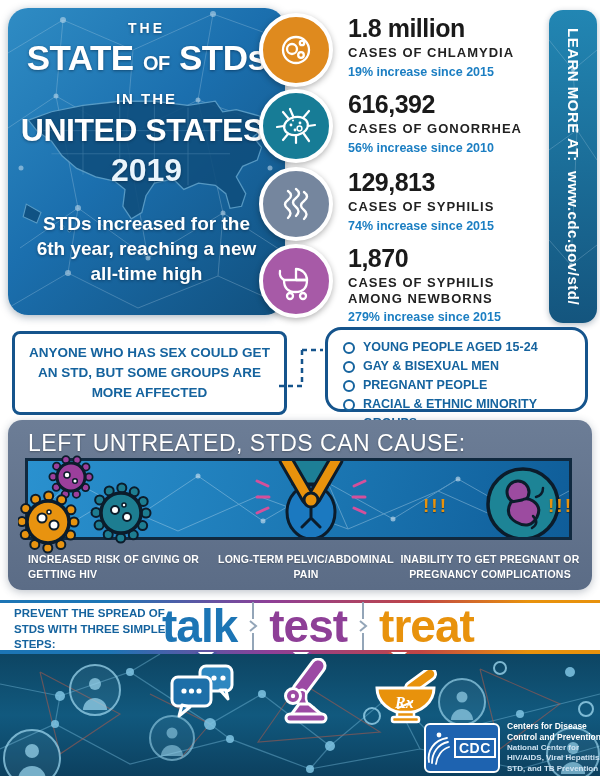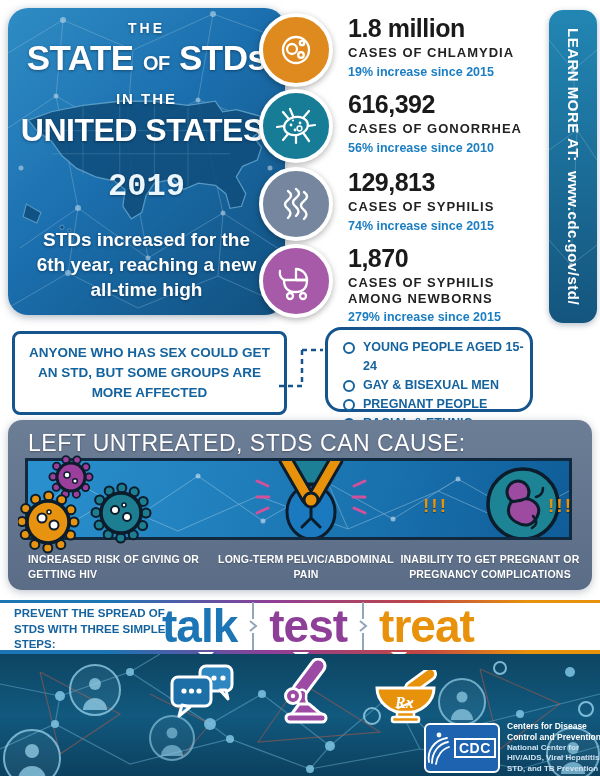--- a/index.html
+++ b/index.html
@@ -12,21 +12,21 @@
     box-shadow:0 2px 8px rgba(10,40,70,.35);}
   .title-panel svg.net{position:absolute;left:0;top:0;}
   .title-panel svg.usmap{position:absolute;left:12px;top:72px;}
   .title-text{position:relative;z-index:2;text-align:center;color:#fff;padding-top:12px;
     text-shadow:0 1px 3px rgba(0,20,40,.45);}
   .t-pre{font-size:14px;font-weight:700;letter-spacing:3px;}
   .t-main{font-size:35px;font-weight:800;letter-spacing:-.5px;margin-top:2px;}
   .t-of{font-size:20px;font-weight:700;}
   .t-mid{font-size:15px;font-weight:800;letter-spacing:2px;margin-top:12px;}
   .t-line2{font-size:32px;font-weight:800;margin-top:5px;letter-spacing:-.5px;}
-  .t-year{font-size:32px;font-weight:800;margin-top:19px;color:#EAF5FC;font-family:Liberation Mono, monospace;}
+  .t-year{font-size:32px;font-weight:800;margin-top:3px;color:#EAF5FC;}
   .t-tagline{font-size:19px;font-weight:700;line-height:1.32;margin-top:22px;}
 
   .stat-circle{width:66px;height:66px;border:4px solid #fff;border-radius:50%;left:259px;
     display:flex;align-items:center;justify-content:center;z-index:3;
     box-shadow:0 2px 6px rgba(0,0,0,.3);}
   .sc-1{top:13px;background:#DF8A1E;}
   .sc-2{top:89px;background:#177C96;}
   .sc-3{top:167px;background:#75869E;}
   .sc-4{top:244px;background:#A75AA7;}
 
@@ -41,21 +41,21 @@
     display:flex;align-items:center;justify-content:center;overflow:hidden;
     box-shadow:0 2px 6px rgba(10,40,70,.3);}
   .learn-banner .vtext{writing-mode:vertical-rl;color:#fff;font-size:15px;font-weight:700;
     letter-spacing:.5px;white-space:pre;position:relative;z-index:2;}
   .learn-banner svg{position:absolute;left:0;top:0;}
 
   
   .statement-box{left:12px;top:331px;width:269px;height:78px;border:3px solid #15548C;border-radius:8px;
     display:flex;align-items:center;justify-content:center;text-align:center;background:#fff;}
   .statement-box .txt{font-size:13.5px;font-weight:800;color:#15639E;line-height:1.5;padding:0 14px;}
-  .list-box{left:325px;top:327px;width:208px;height:85px;border:3px solid #15548C;border-radius:16px;
+  .list-box{left:325px;top:327px;width:263px;height:85px;border:3px solid #15548C;border-radius:16px;
     background:#fff;padding:8px 0 0 15px;box-sizing:border-box;}
   .list-box .item{display:flex;align-items:flex-start;line-height:19px;}
   .list-box .bullet{width:8px;height:8px;border:2.5px solid #15639E;border-radius:50%;margin:4px 8px 0 0;flex:none;}
   .list-box .ilabel{font-size:12.5px;font-weight:800;color:#15639E;}
 
   
   .untreated{left:8px;top:420px;width:584px;height:170px;border-radius:14px;
     background:linear-gradient(180deg,#6C7D96 0%,#5B6C86 100%);box-shadow:0 2px 8px rgba(40,55,80,.3);}
   .unt-heading{position:absolute;left:20px;top:10px;color:#fff;font-size:23px;font-weight:400;
     letter-spacing:.5px;text-shadow:0 1px 2px rgba(0,0,0,.3);}

